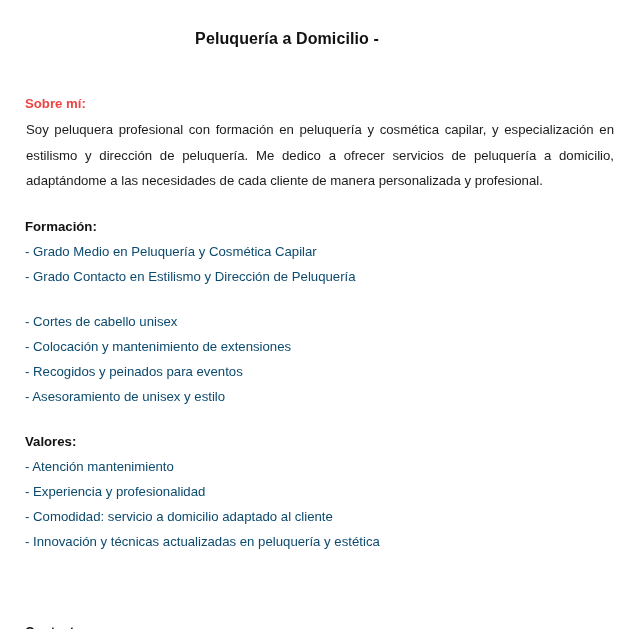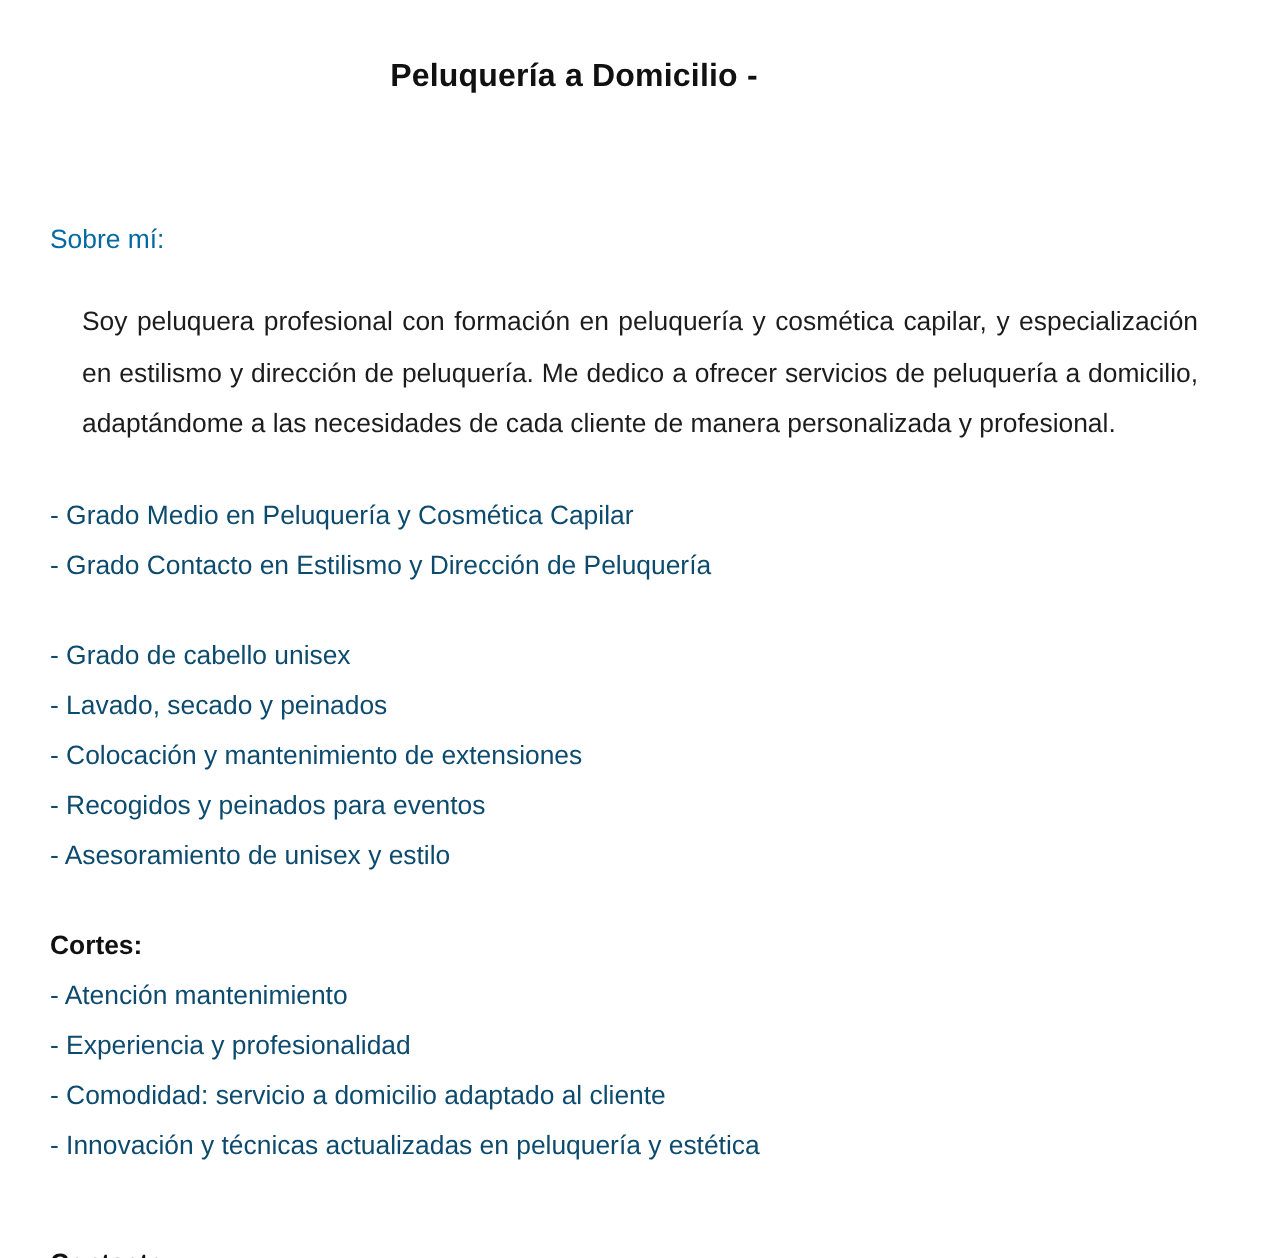--- a/index.html
+++ b/index.html
@@ -41,33 +41,33 @@
   
   .body-flow {
     position: absolute;
     left: 25px;
     top: 91px;
     width: 590px;           
   }
 
   .label-line {
     font-size: 13.2px;
-    font-weight: normal;
+    font-weight: bold;
     line-height: 25px;
-    margin: 16px 0 0 0;
-    color: #0369a1;
+    margin: 0 0 0 0;
+    color: #ef4444;
   }
 
   .intro-par {
     font-size: 13.2px;
     font-weight: normal;
     line-height: 25.5px;
     text-align: justify;
     text-align-last: left;
-    margin: 16px;
+    margin: 1px;
     color: #1c1c1c;
   }
 
   .section {
     margin-top: 20px;
   }
 
   .section-heading {
     font-size: 13.2px;
     font-weight: bold;
@@ -109,38 +109,38 @@
 
   <div class="doc-title">Peluquería a Domicilio -</div>
 
   <div class="body-flow">
 
     <p class="label-line">Sobre mí:</p>
 
     <p class="intro-par">Soy peluquera profesional con formación en peluquería y cosmética capilar, y especialización en estilismo y dirección de peluquería. Me dedico a ofrecer servicios de peluquería a domicilio, adaptándome a las necesidades de cada cliente de manera personalizada y profesional.</p>
 
     <div class="section">
+      <p class="section-heading">Formación:</p>
       <ul class="bullet-list">
         <li class="bullet-item">- Grado Medio en Peluquería y Cosmética Capilar</li>
         <li class="bullet-item">- Grado Contacto en Estilismo y Dirección de Peluquería</li>
       </ul>
     </div>
 
     <div class="section">
       <ul class="bullet-list">
-        <li class="bullet-item">- Grado de cabello unisex</li>
-        <li class="bullet-item">- Lavado, secado y peinados</li>
+        <li class="bullet-item">- Cortes de cabello unisex</li>
         <li class="bullet-item">- Colocación y mantenimiento de extensiones</li>
         <li class="bullet-item">- Recogidos y peinados para eventos</li>
         <li class="bullet-item">- Asesoramiento de unisex y estilo</li>
       </ul>
     </div>
 
     <div class="section">
-      <p class="section-heading">Cortes:</p>
+      <p class="section-heading">Valores:</p>
       <ul class="bullet-list">
         <li class="bullet-item">- Atención mantenimiento</li>
         <li class="bullet-item">- Experiencia y profesionalidad</li>
         <li class="bullet-item">- Comodidad: servicio a domicilio adaptado al cliente</li>
         <li class="bullet-item">- Innovación y técnicas actualizadas en peluquería y estética</li>
       </ul>
     </div>
 
   </div>
 

